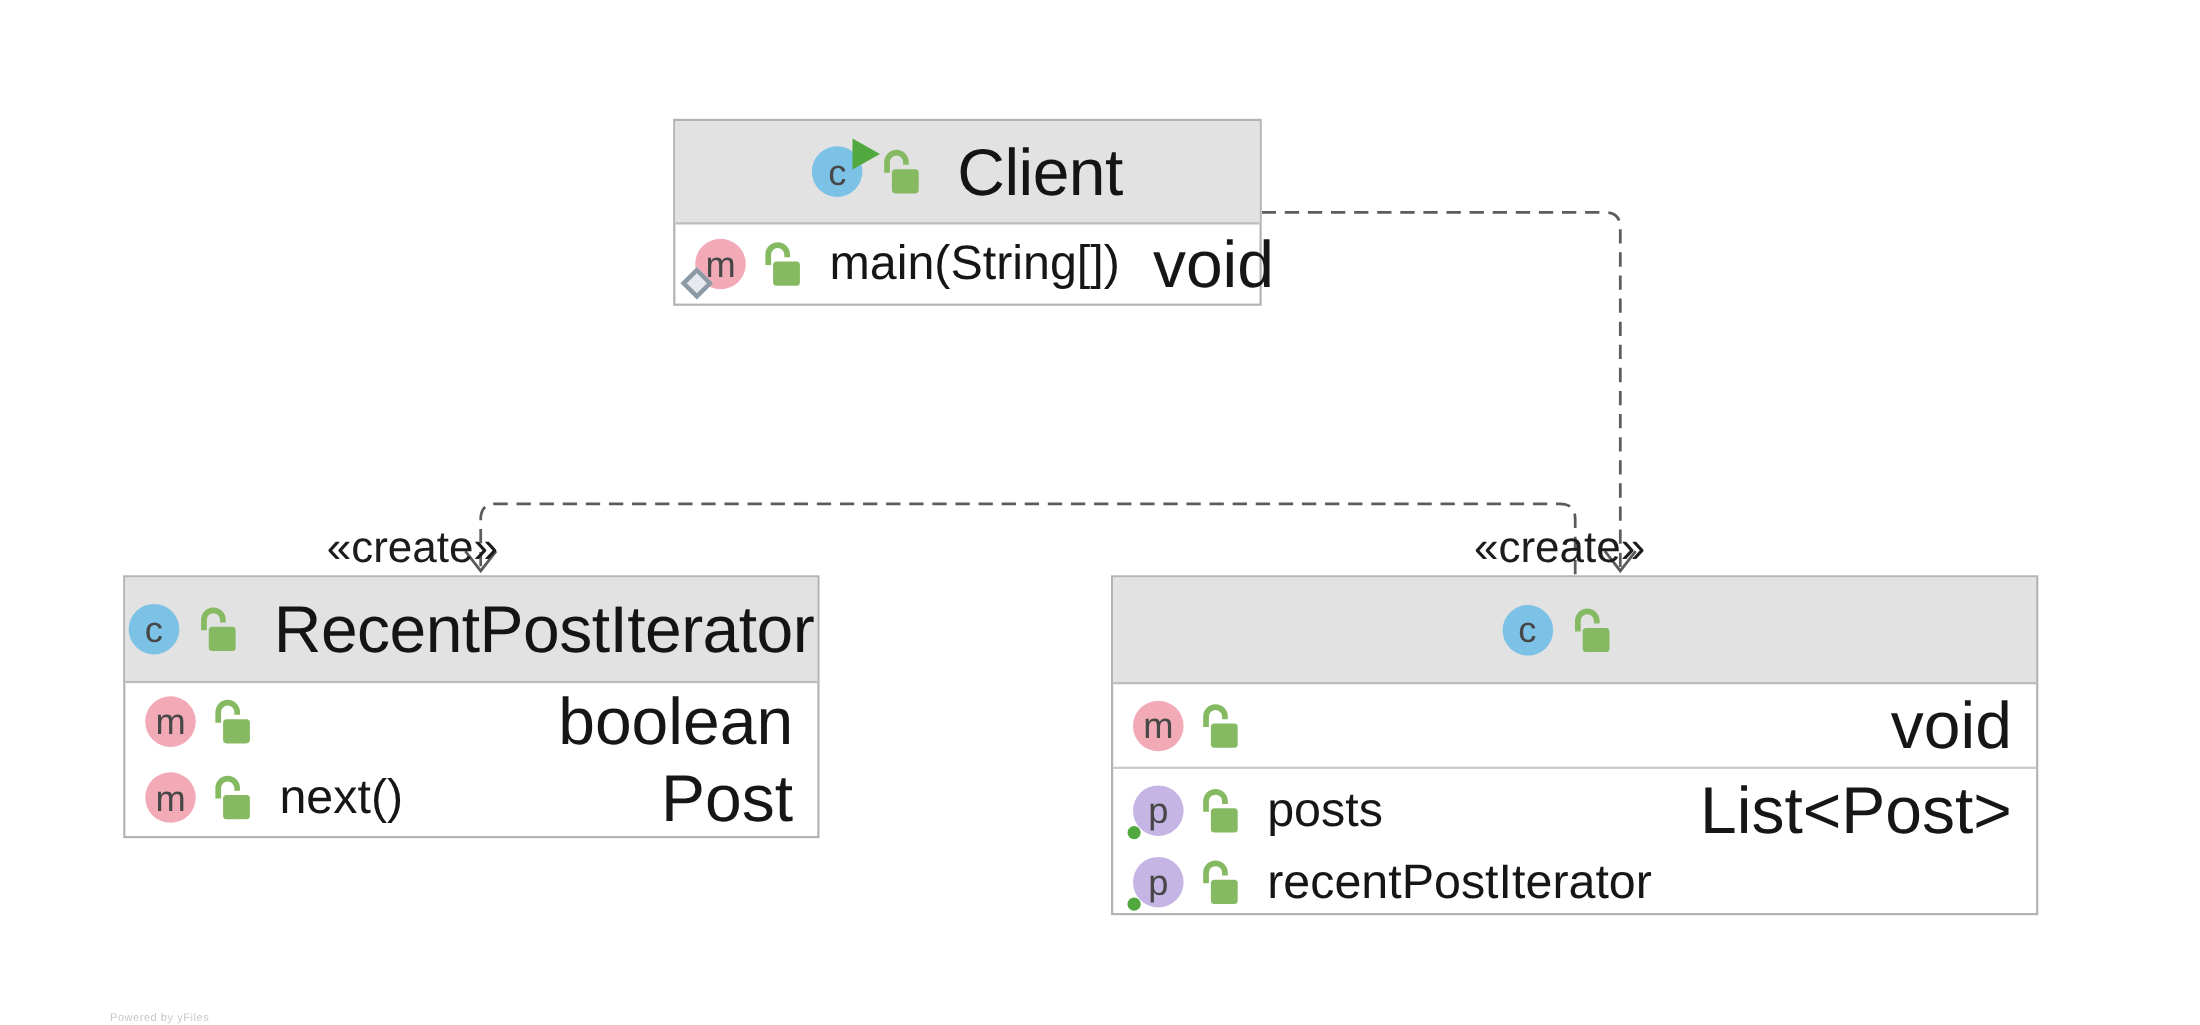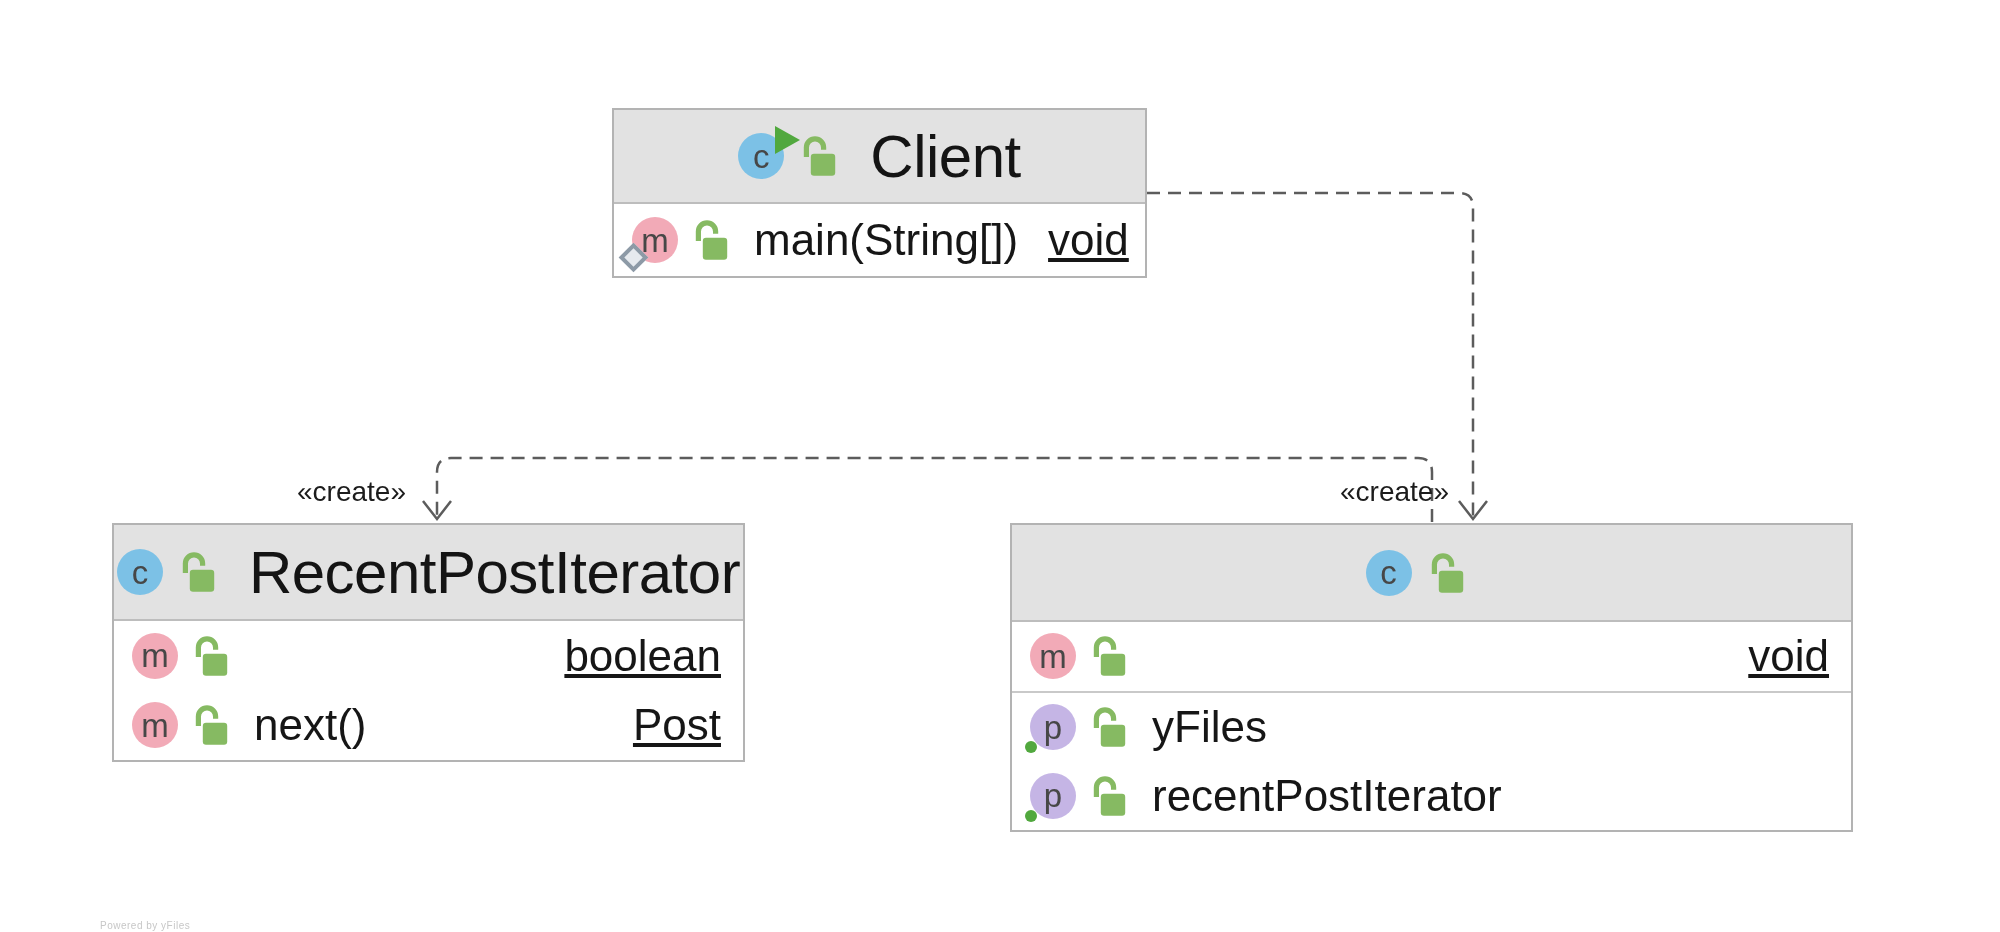--- a/index.html
+++ b/index.html
@@ -21,21 +21,21 @@
     flex:0 0 auto;
   }
   .uml-title{font-size:60px;color:#141414;white-space:nowrap;letter-spacing:-0.5px;}
   .uml-body{display:flex;flex-direction:column;flex:1 1 auto;}
   .member-row{
     display:flex;align-items:center;flex:1 1 auto;
     padding:0 22px 0 18px;box-sizing:border-box;
   }
   .section-divider{border-top:2px solid #c9c9c9;}
   .member-name{font-size:44px;margin-left:26px;white-space:nowrap;text-align:right;}
-  .member-type{font-size:44px;margin-left:auto;white-space:nowrap;padding-left:30px;text-decoration:underline;}
+  .member-type{font-size:60px;margin-left:auto;white-space:nowrap;padding-left:30px;}
   .circ{
     width:46px;height:46px;border-radius:50%;
     display:flex;align-items:center;justify-content:center;
     font-size:33px;line-height:1;color:#474747;
     position:relative;flex:0 0 auto;
   }
   .circ-class{background:#7cc1e6;}
   .circ-method{background:#f2aab7;}
   .circ-prop{background:#c5b5e5;}
   .run-triangle{
@@ -48,21 +48,21 @@
     position:absolute;left:-9px;bottom:-5px;width:13px;height:13px;
     background:#e6eaee;border:4px solid #8d9aa6;transform:rotate(45deg);
   }
   .prop-dot{
     position:absolute;left:-5px;bottom:-3px;width:12px;height:12px;
     border-radius:50%;background:#51a83e;
   }
   .lock{flex:0 0 auto;margin-left:14px;display:block;}
   .hdr-lock{margin-left:16px;margin-right:34px;}
   .edge-label{
-    position:absolute;font-size:28px;color:#1c1c1c;white-space:nowrap;
+    position:absolute;font-size:40px;color:#1c1c1c;white-space:nowrap;
   }
   .watermark{
     position:absolute;left:62px;top:920px;
     font-size:10px;color:#c7c7c7;letter-spacing:0.5px;margin-left:38px;
   }
 </style>
 </head>
 <body>
 
 <svg class="edges-svg" width="2000" height="932" viewBox="0 0 2000 932">
@@ -164,21 +164,22 @@
     </div>
     <div class="member-row section-divider">
       <span class="circ circ-prop">
         <span>p</span>
         <span class="prop-dot"></span>
       </span>
       <svg class="lock" width="36" height="42" viewBox="0 0 18 21">
         <path d="M3.2 11 V6.2 a4.3 4.3 0 0 1 8.6 0 V7.4" fill="none" stroke="#86ba62" stroke-width="2.6"></path>
         <rect x="5.4" y="9.4" width="12.2" height="11" rx="1.6" fill="#86ba62"></rect>
       </svg>
-      <span class="member-name">yFiles</span>
+      <span class="member-name">posts</span>
+      <span class="member-type">List&lt;Post&gt;</span>
     </div>
     <div class="member-row">
       <span class="circ circ-prop">
         <span>p</span>
         <span class="prop-dot"></span>
       </span>
       <svg class="lock" width="36" height="42" viewBox="0 0 18 21">
         <path d="M3.2 11 V6.2 a4.3 4.3 0 0 1 8.6 0 V7.4" fill="none" stroke="#86ba62" stroke-width="2.6"></path>
         <rect x="5.4" y="9.4" width="12.2" height="11" rx="1.6" fill="#86ba62"></rect>
       </svg>

